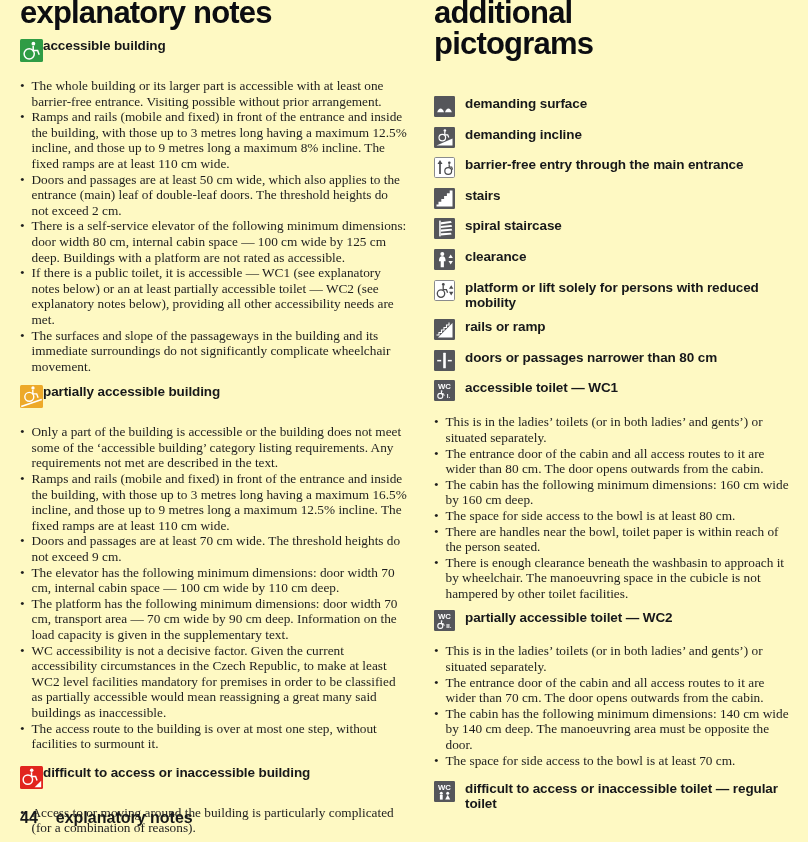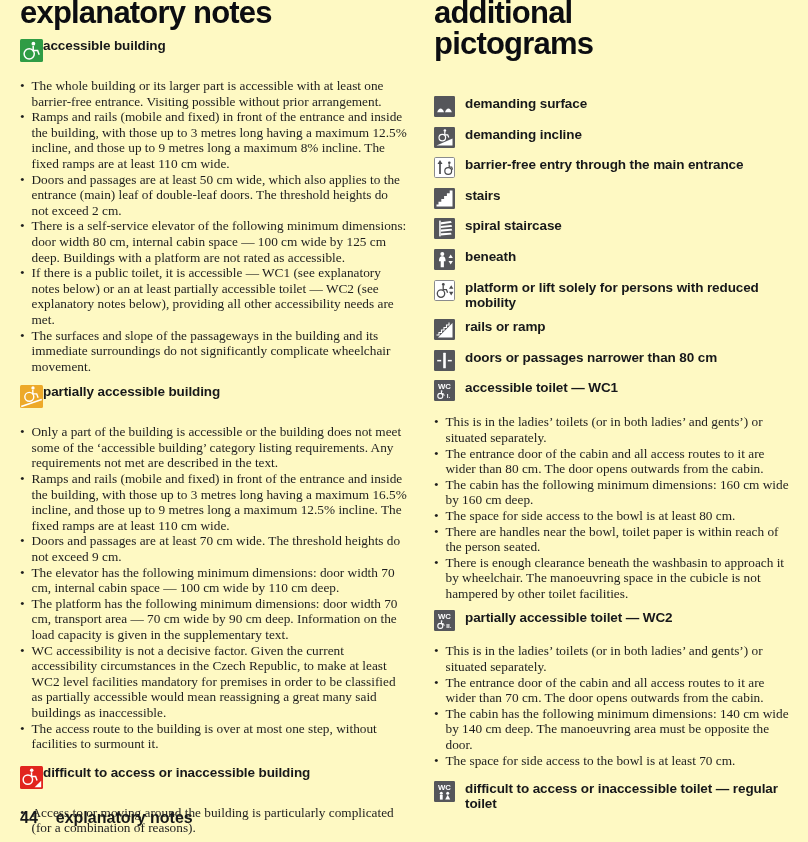--- a/index.html
+++ b/index.html
@@ -154,21 +154,21 @@
       </div>
 
       <div class="picto-row">
         <svg class="picto" width="21" height="21" viewBox="0 0 21 21">
           <rect width="21" height="21" rx="1.2" fill="#55565a"></rect>
           <circle cx="8.3" cy="5" r="2" fill="#fff"></circle>
           <path d="M8.3 7.2 C5.6 7.2 5 9.4 5 12.2 H6.7 V18.3 H9.9 V12.2 H11.6 C11.6 9.4 11 7.2 8.3 7.2 Z" fill="#fff"></path>
           <polygon points="14.5,9 18.9,9 16.7,5.4" fill="#fff"></polygon>
           <polygon points="14.5,12 18.9,12 16.7,15.6" fill="#fff"></polygon>
         </svg>
-        <span class="picto-label">beneath</span>
+        <span class="picto-label">clearance</span>
       </div>
 
       <div class="picto-row">
         <svg class="picto" width="21" height="21" viewBox="0 0 21 21">
           <rect x="0.5" y="0.5" width="20" height="20" rx="1.2" fill="#fff" stroke="#8a8b8d"></rect>
           <circle cx="7" cy="13.6" r="3.7" fill="none" stroke="#4a4b4d" stroke-width="1.3"></circle>
           <circle cx="9.3" cy="4.5" r="1.4" fill="#4a4b4d"></circle>
           <path d="M9.2 6 V9.6 H12.4 L13.6 12.8" fill="none" stroke="#4a4b4d" stroke-width="1.3"></path>
           <polygon points="15,8.8 19.4,8.8 17.2,5.2" fill="#4a4b4d"></polygon>
           <polygon points="15,11.8 19.4,11.8 17.2,15.4" fill="#4a4b4d"></polygon>

